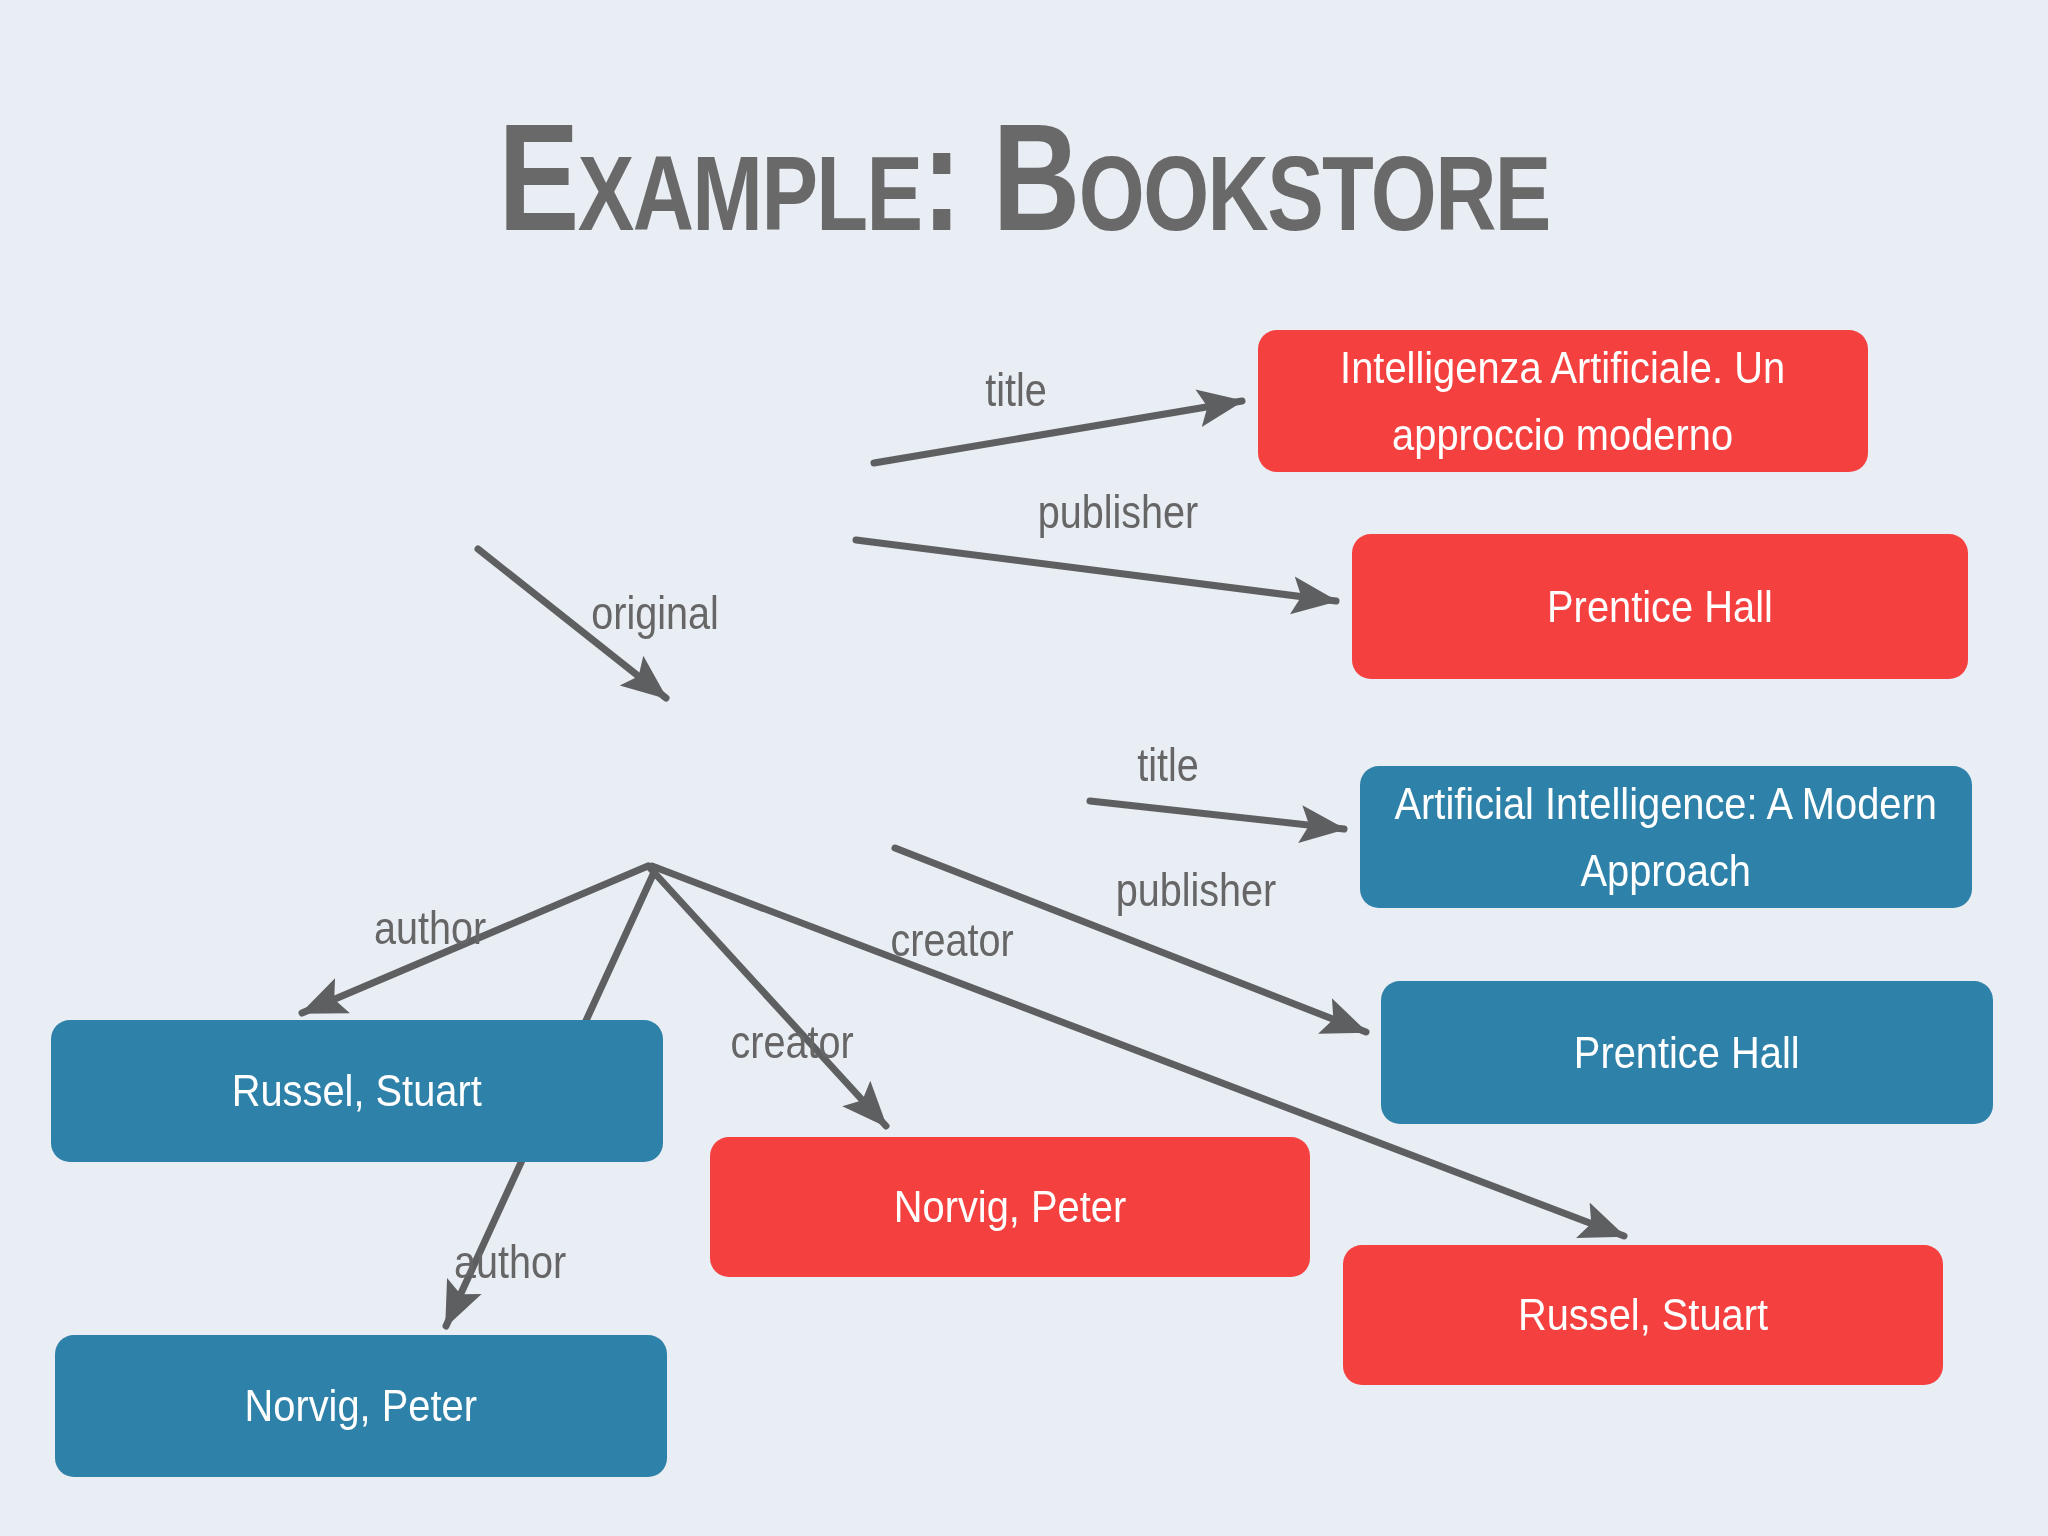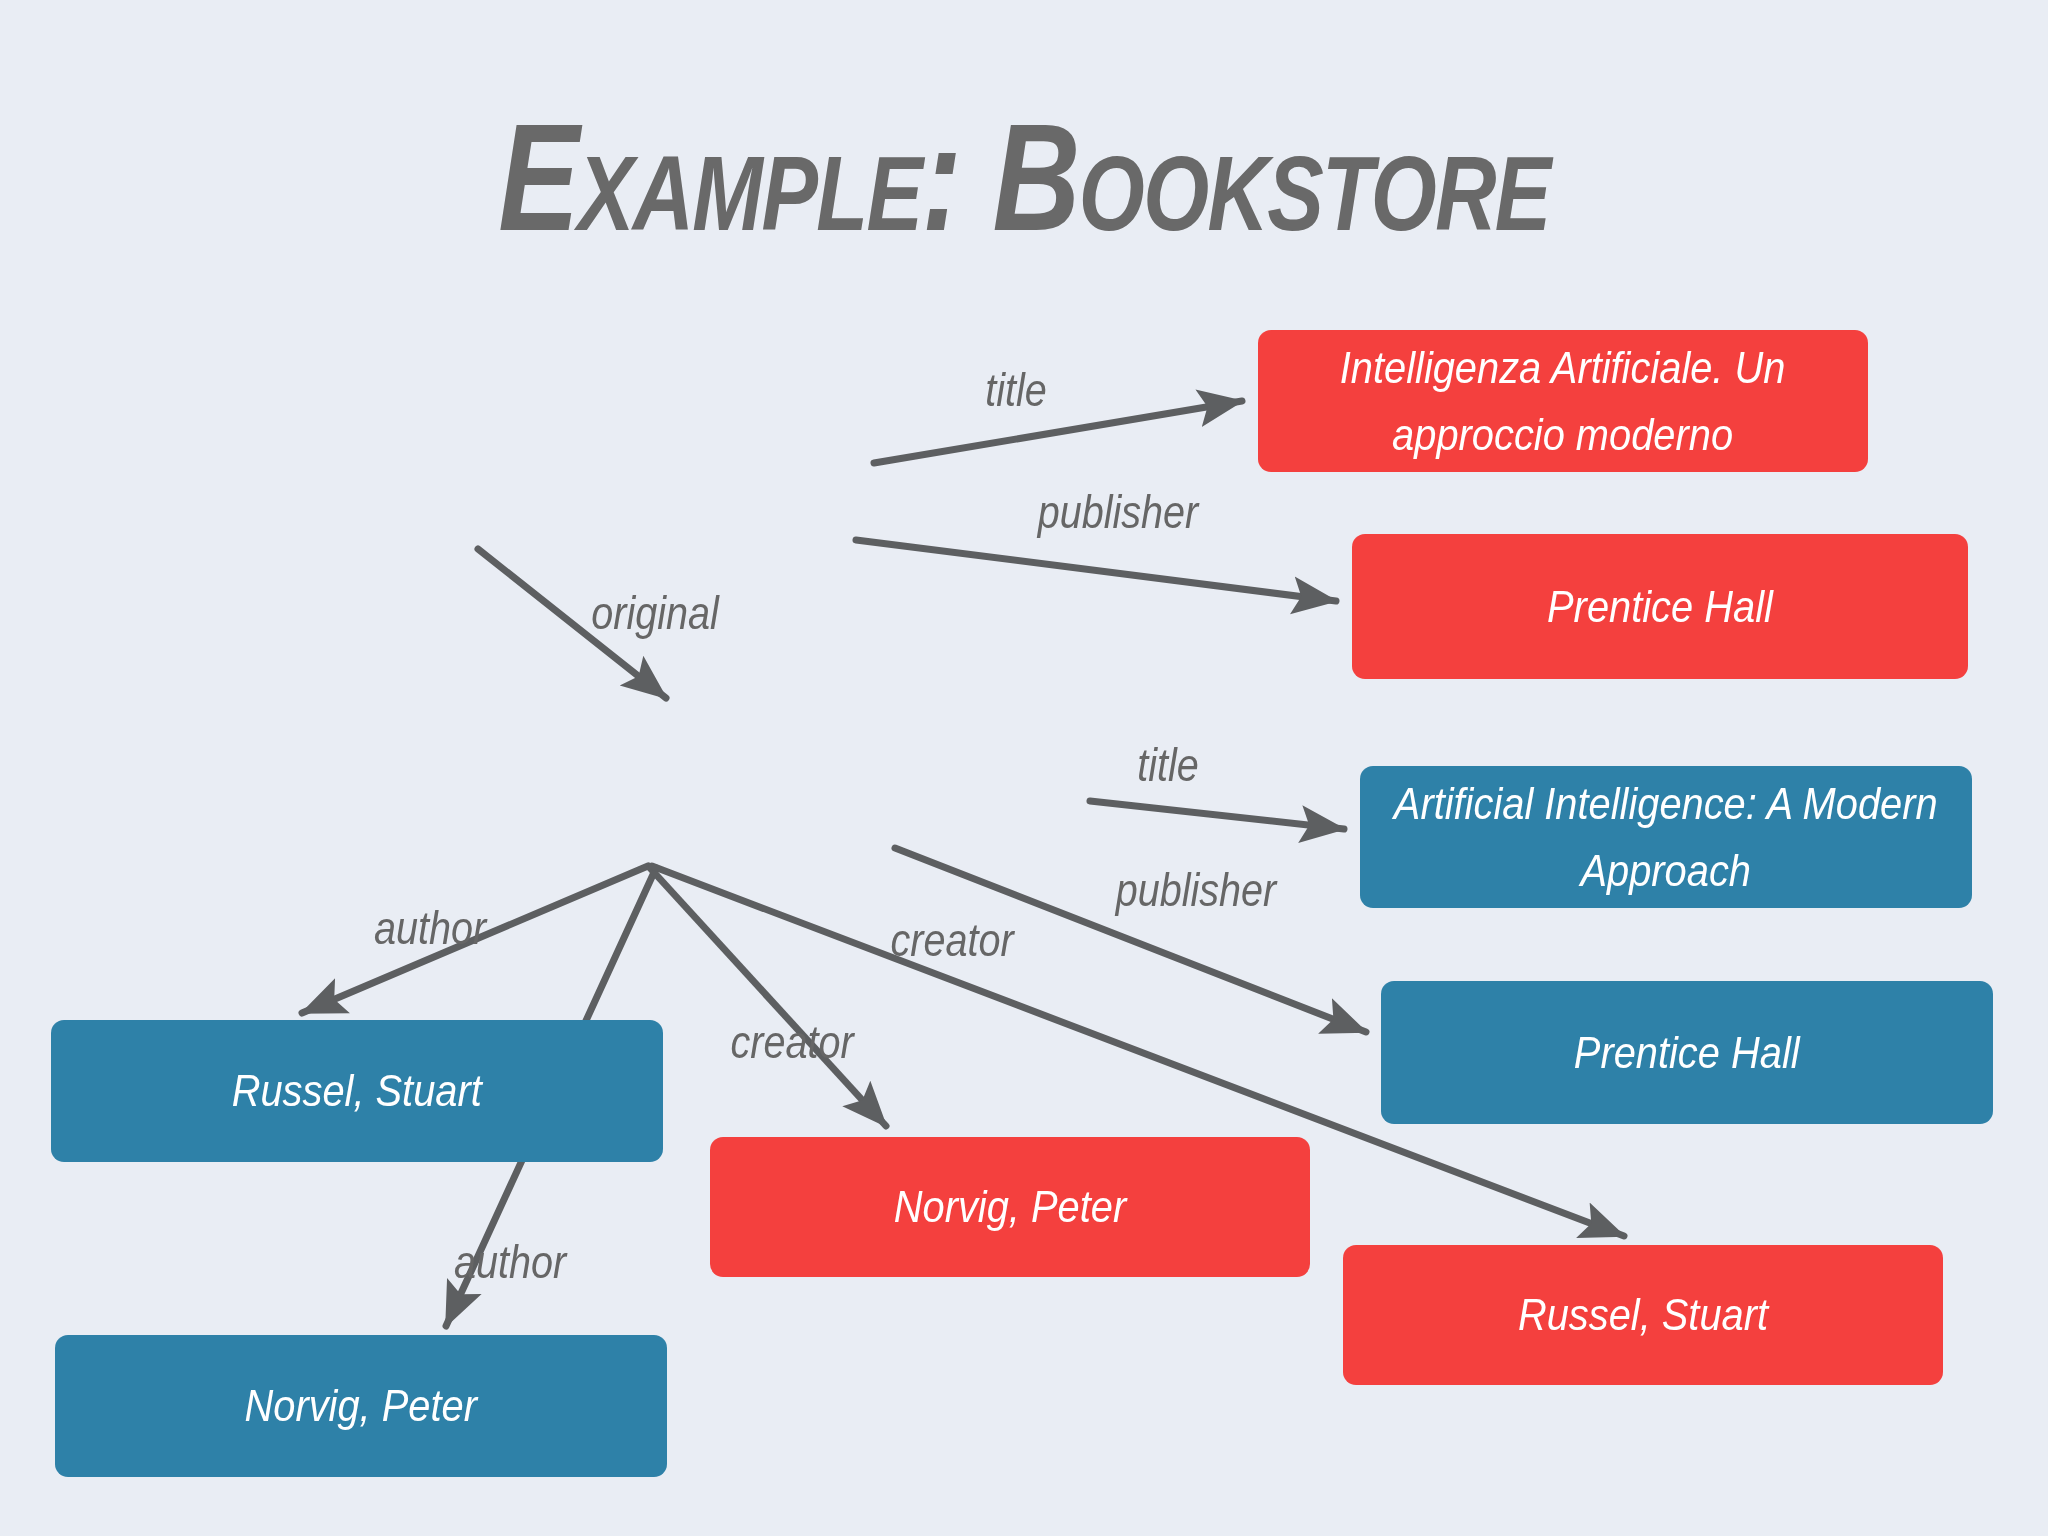--- a/index.html
+++ b/index.html
@@ -1,38 +1,38 @@
 <!DOCTYPE html>
 <html><head>
 <meta charset="utf-8">
 <style>
   html,body{margin:0;padding:0;background:#e9edf4;}
   .canvas{
     position:relative;width:2048px;height:1536px;overflow:hidden;
-    background:#e9edf4;font-family:"Liberation Sans",sans-serif;font-style:italic;
+    background:#e9edf4;font-family:"Liberation Sans",sans-serif;
   }
   .page-title{
     position:absolute;left:0;top:98px;width:2048px;text-align:center;
     font-size:152px;font-weight:bold;font-variant:small-caps;
     color:#696969;letter-spacing:-2px;transform:scaleX(.8);margin:0;
     line-height:1.05;
   }
   .edges{position:absolute;left:0;top:0;}
   .edges line{stroke:#5d5f61;stroke-width:7;stroke-linecap:round;}
   .node{
     position:absolute;display:flex;align-items:center;justify-content:center;
     color:#ffffff;text-align:center;
   }
   .node .txt{
     flex:0 0 112%;transform:scaleX(.885);text-align:center;
     font-size:45px;line-height:1.5;
   }
   .ellipse{border-radius:50%;}
   .ellipse .txt{font-size:54px;}
-  .rect{border-radius:13px;}
+  .rect{border-radius:19px;}
   .red{background:#f4403e;}
   .blue{background:#2e81a8;}
   .grad{background:linear-gradient(90deg,#f23e44 0%,#ef4350 22%,#9a6287 58%,#47809f 82%,#2e81a8 100%);}
   .edge-label{
     position:absolute;color:#666666;font-size:46px;white-space:nowrap;
     transform:translate(-50%,-50%) scaleX(.86);
   }
 </style>
 </head>
 <body>

